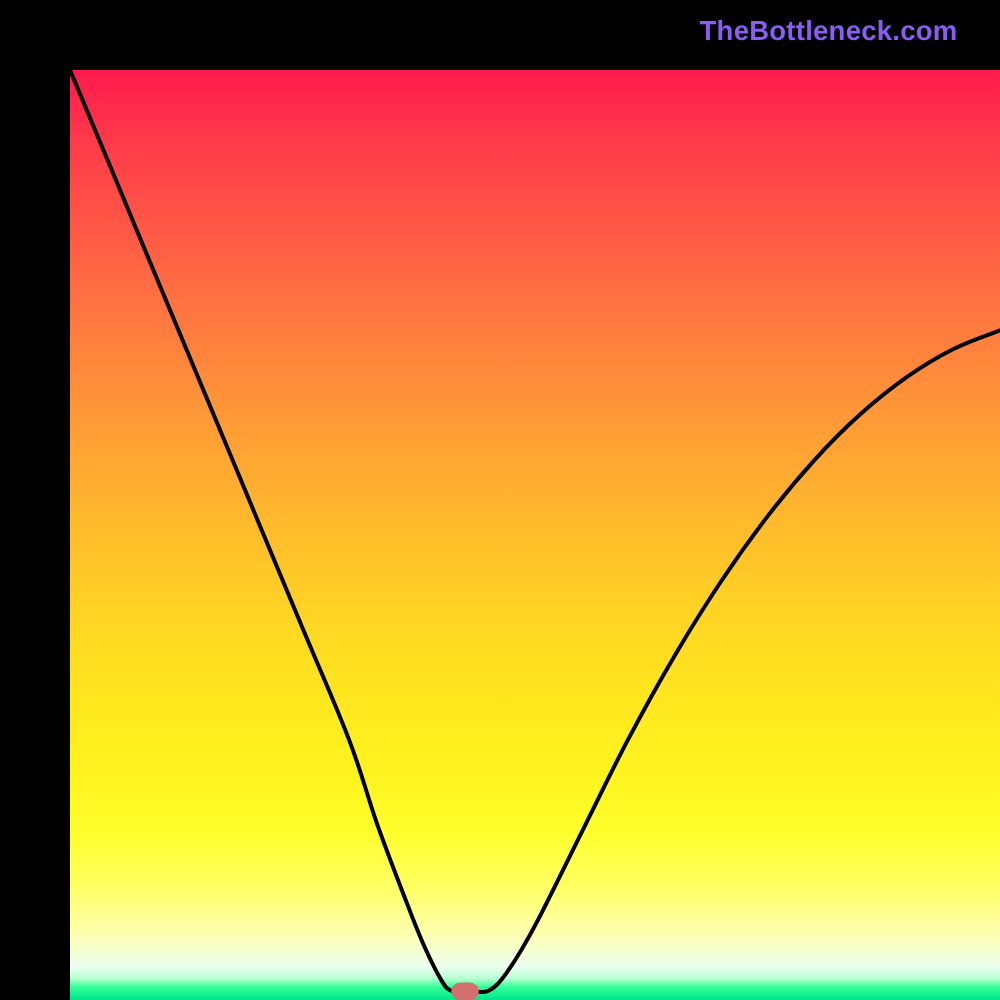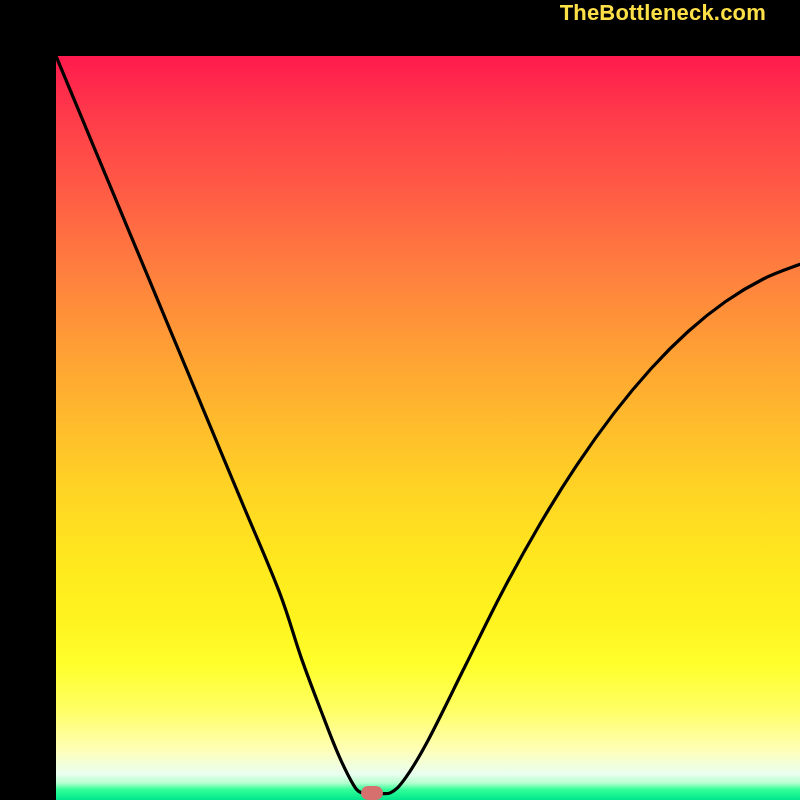--- a/index.html
+++ b/index.html
@@ -45,23 +45,23 @@
       #ffff66 88%,
       #ffffb3 93%,
       #eafff0 96.5%,
       #b6ffcf 97.7%,
       #33ff99 98.6%,
       #00e68c 100%
     );
   }
   .watermark {
     position: absolute;
-    top: 0;
+    top: 12px;
     right: 34px;
-    color: #fde047;
+    color: #8b5cf6;
     font-size: 22px;
     font-weight: 600;
     letter-spacing: 0.2px;
     z-index: 5;
   }
   svg.curve {
     position: absolute;
     inset: 0;
     width: 744px;
     height: 744px;

